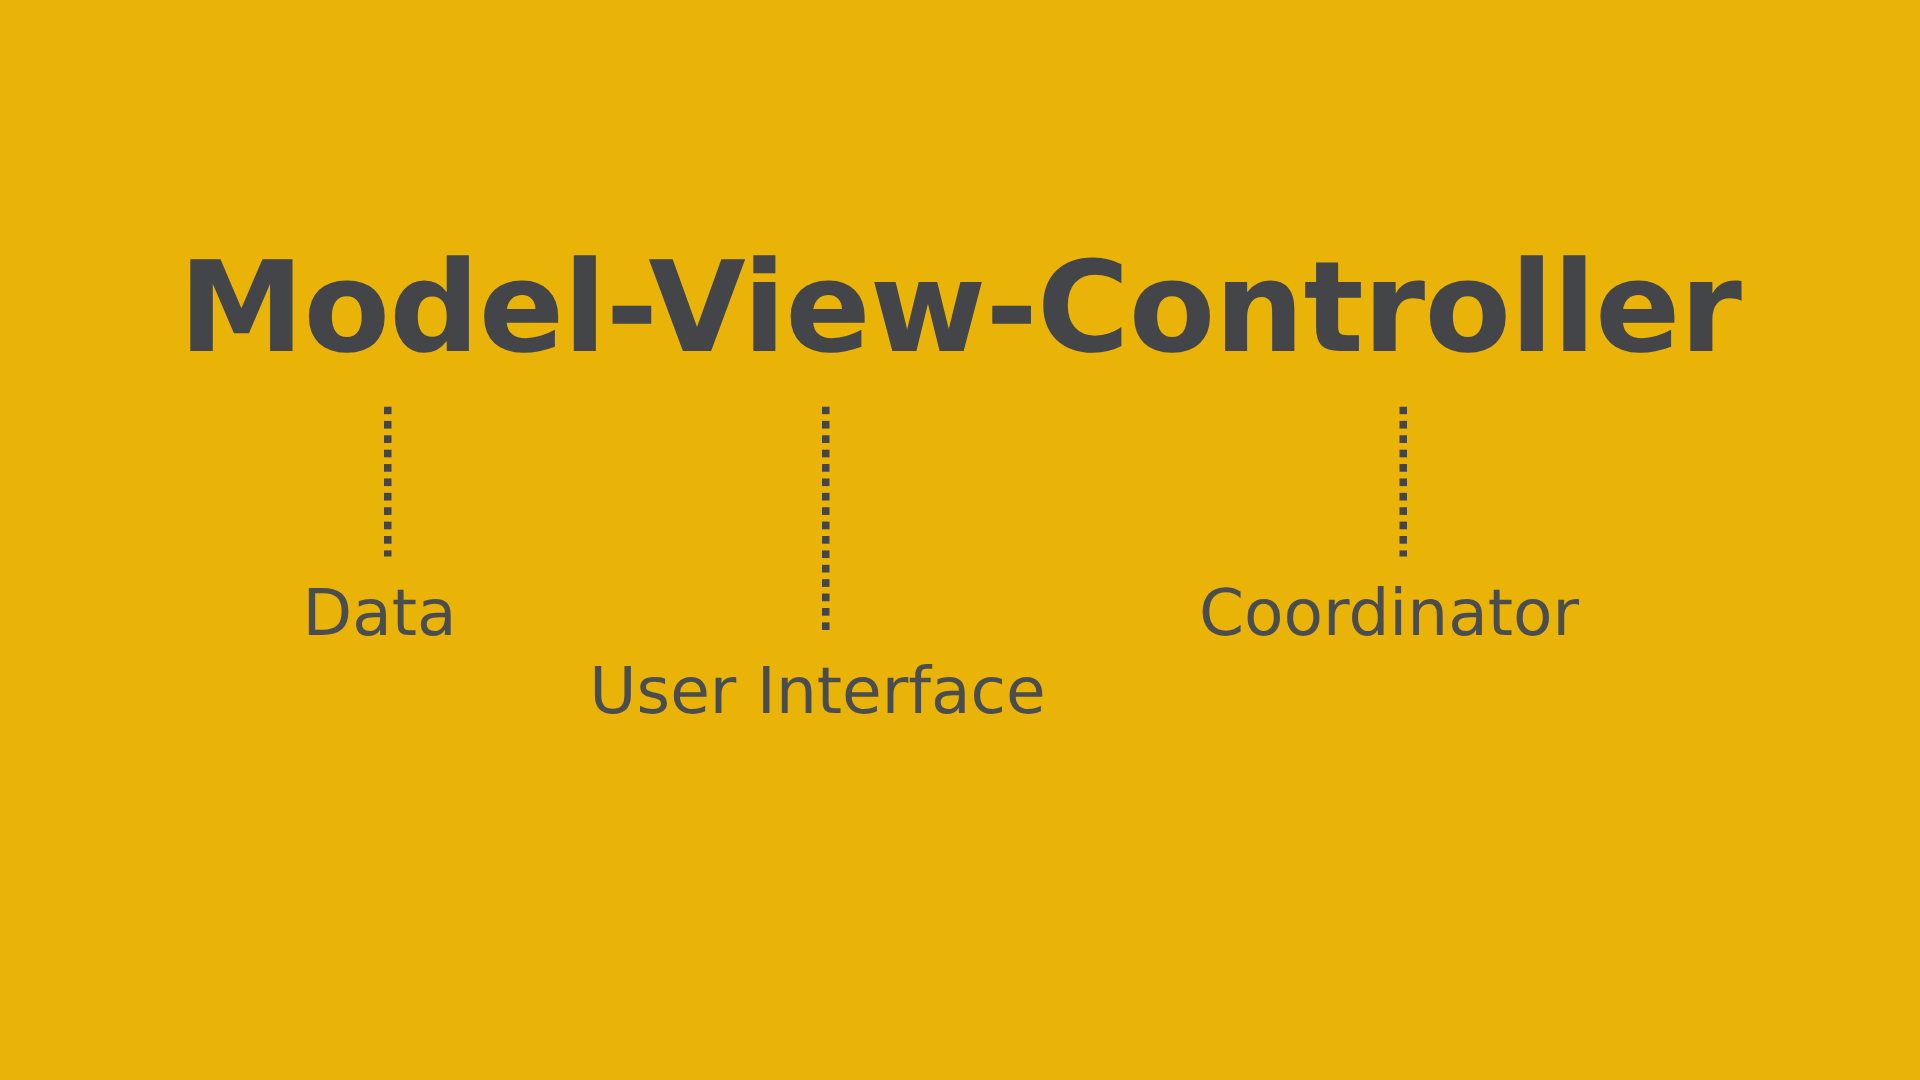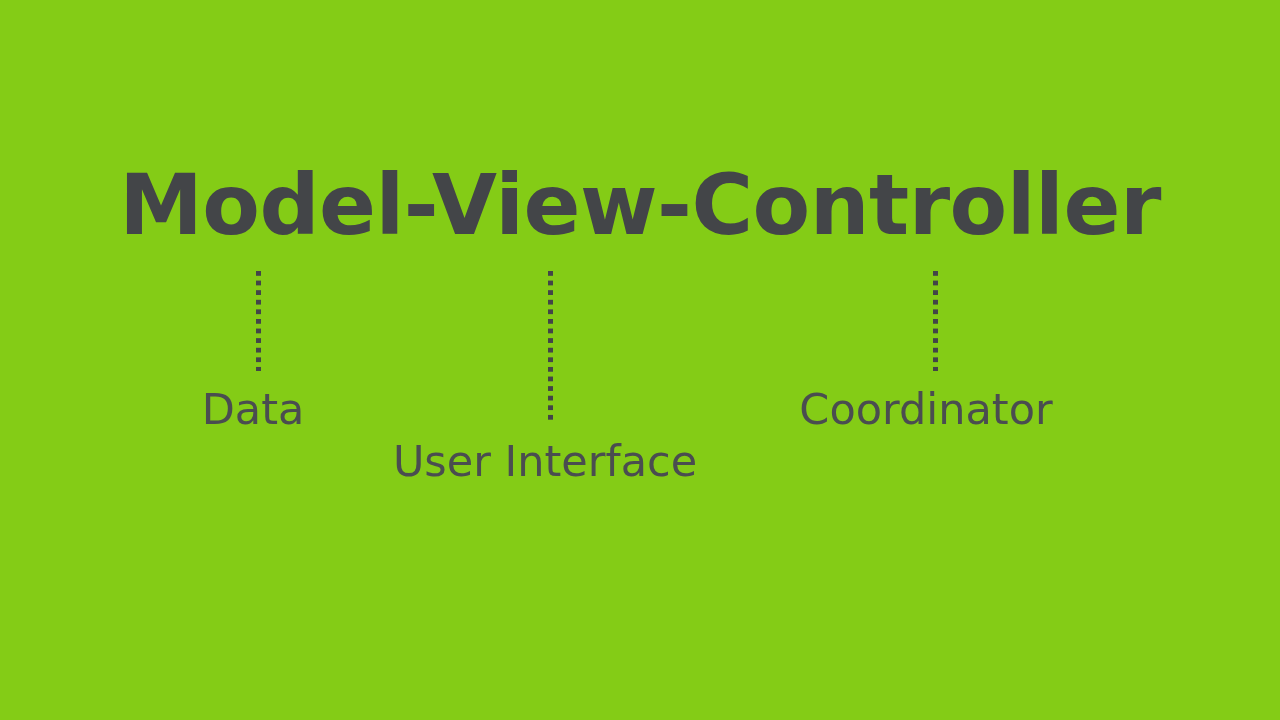--- a/index.html
+++ b/index.html
@@ -12,21 +12,21 @@
     height: 720px;
     background: #ffffff;
     font-family: "DejaVu Sans", "Liberation Sans", sans-serif;
     overflow: hidden;
   }
 
   #slide {
     position: relative;
     width: 1280px;
     height: 720px;
-    background: #84cc16;
+    background: #eab308;
   }
 
   
   .title {
     position: absolute;
     left: 0;
     top: 162px;
     width: 1280px;
     text-align: center;
     font-family: "DejaVu Sans", "Liberation Sans", sans-serif;

